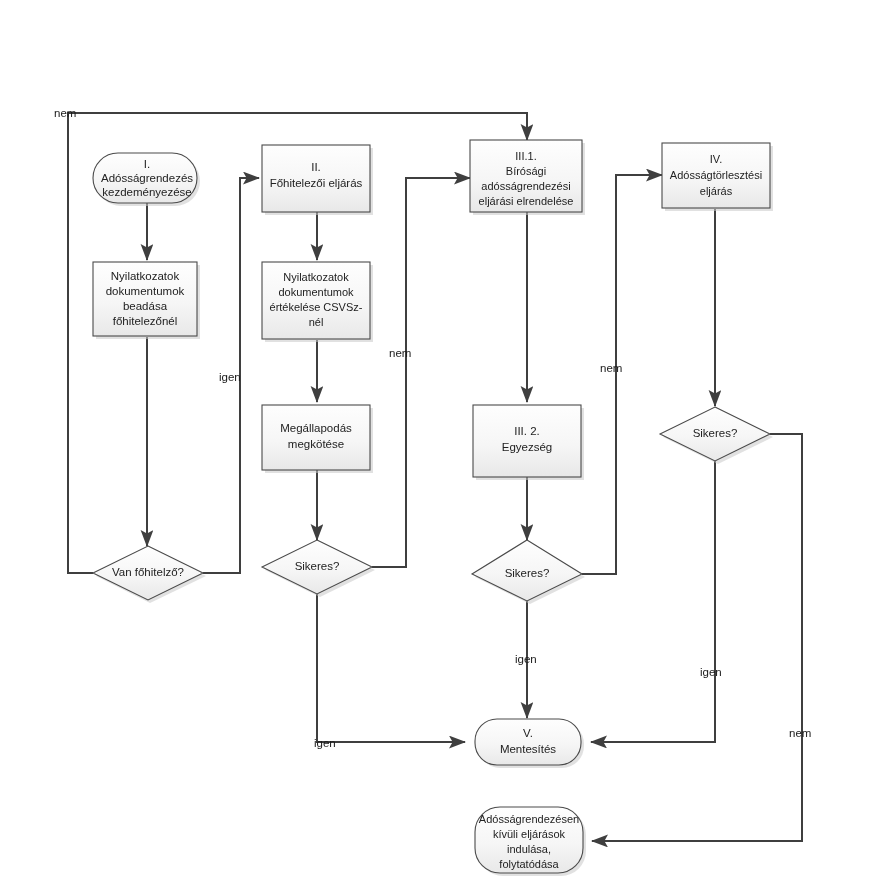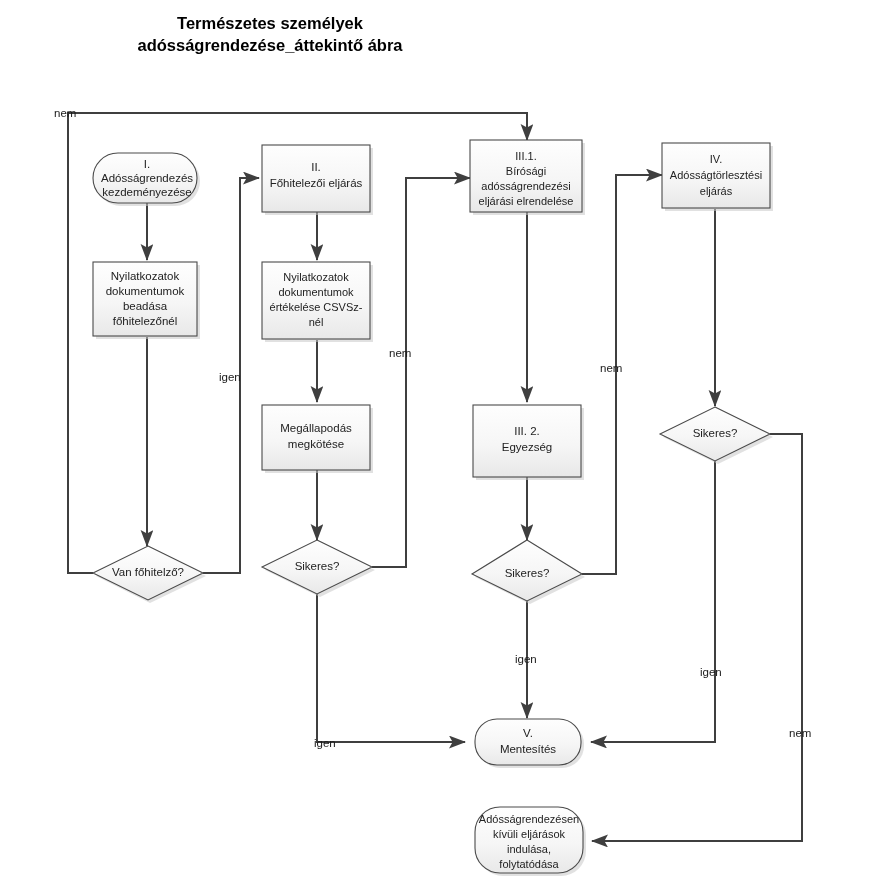--- a/index.html
+++ b/index.html
@@ -70,22 +70,20 @@
     font-family: "Liberation Sans", sans-serif;
     font-size: 11.5px;
     fill: #1a1a1a;
   }
 </style>
 </head>
 <body>
 
 <div id="diagram-root">
 
-  <div class="chart-title">Természetes személyek
-adósságrendezése_áttekintő ábra</div>
 
   <svg id="flow" viewBox="0 0 889 890">
     <defs>
       <linearGradient id="nodeGrad" x1="0" y1="0" x2="0" y2="1">
         <stop offset="0%" stop-color="#fefefe"></stop>
         <stop offset="55%" stop-color="#f6f6f6"></stop>
         <stop offset="100%" stop-color="#e8e8e8"></stop>
       </linearGradient>
       <marker id="arrow" markerWidth="9" markerHeight="9" refX="8" refY="3.2" orient="auto" markerUnits="strokeWidth">
         <path d="M0,0 L8.5,3.2 L0,6.4 L1.8,3.2 z" fill="#3f3f3f"></path>

